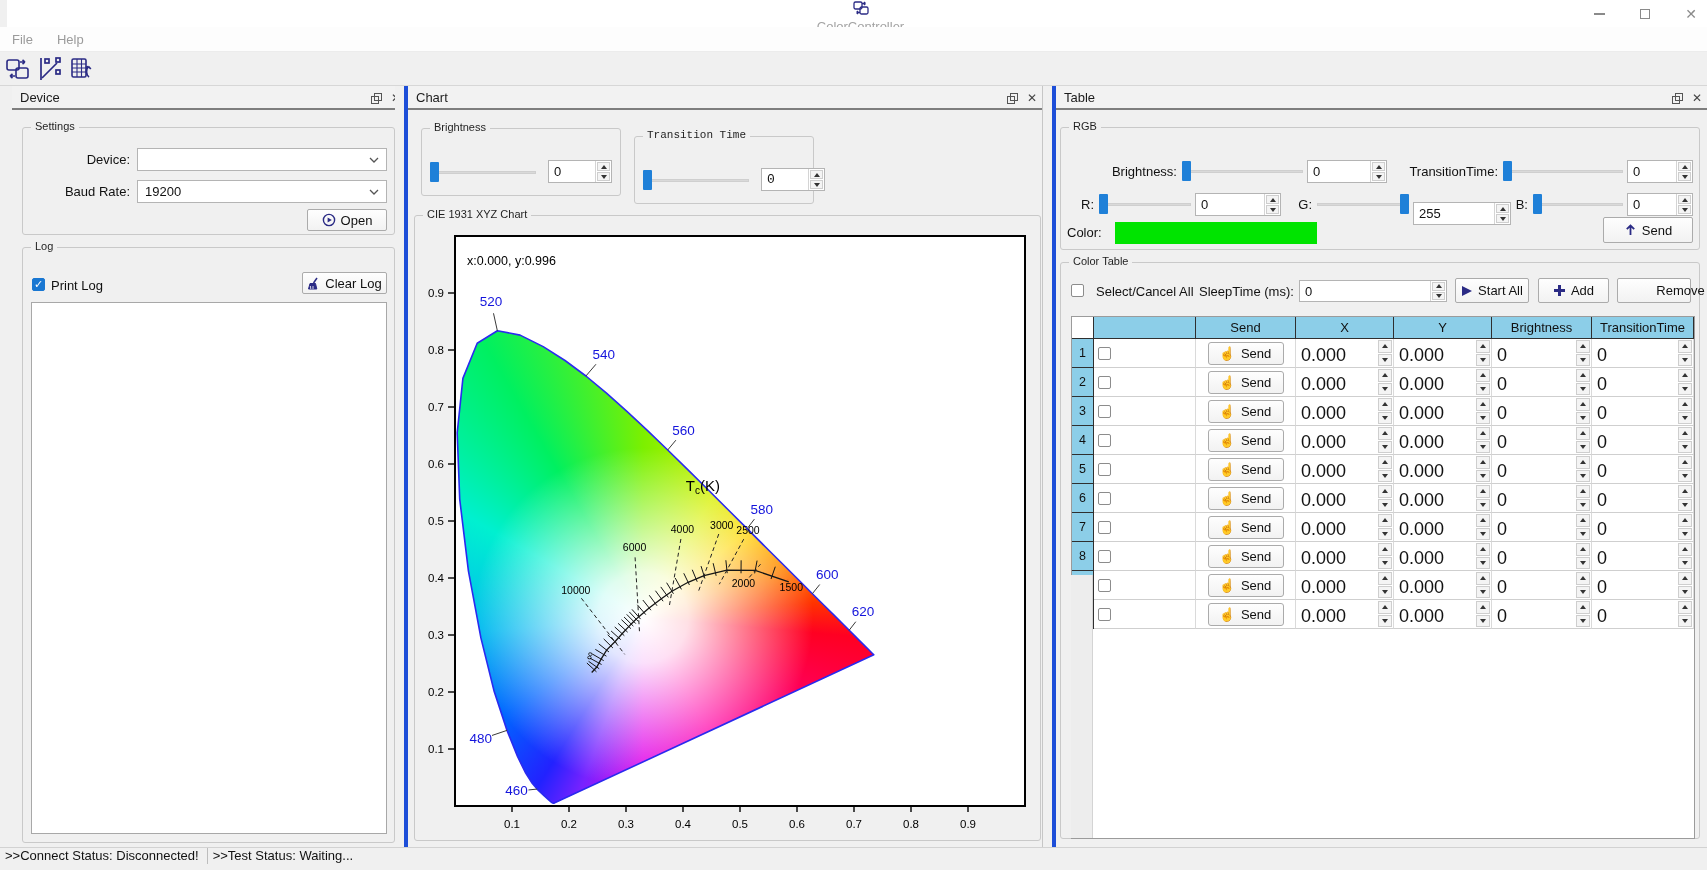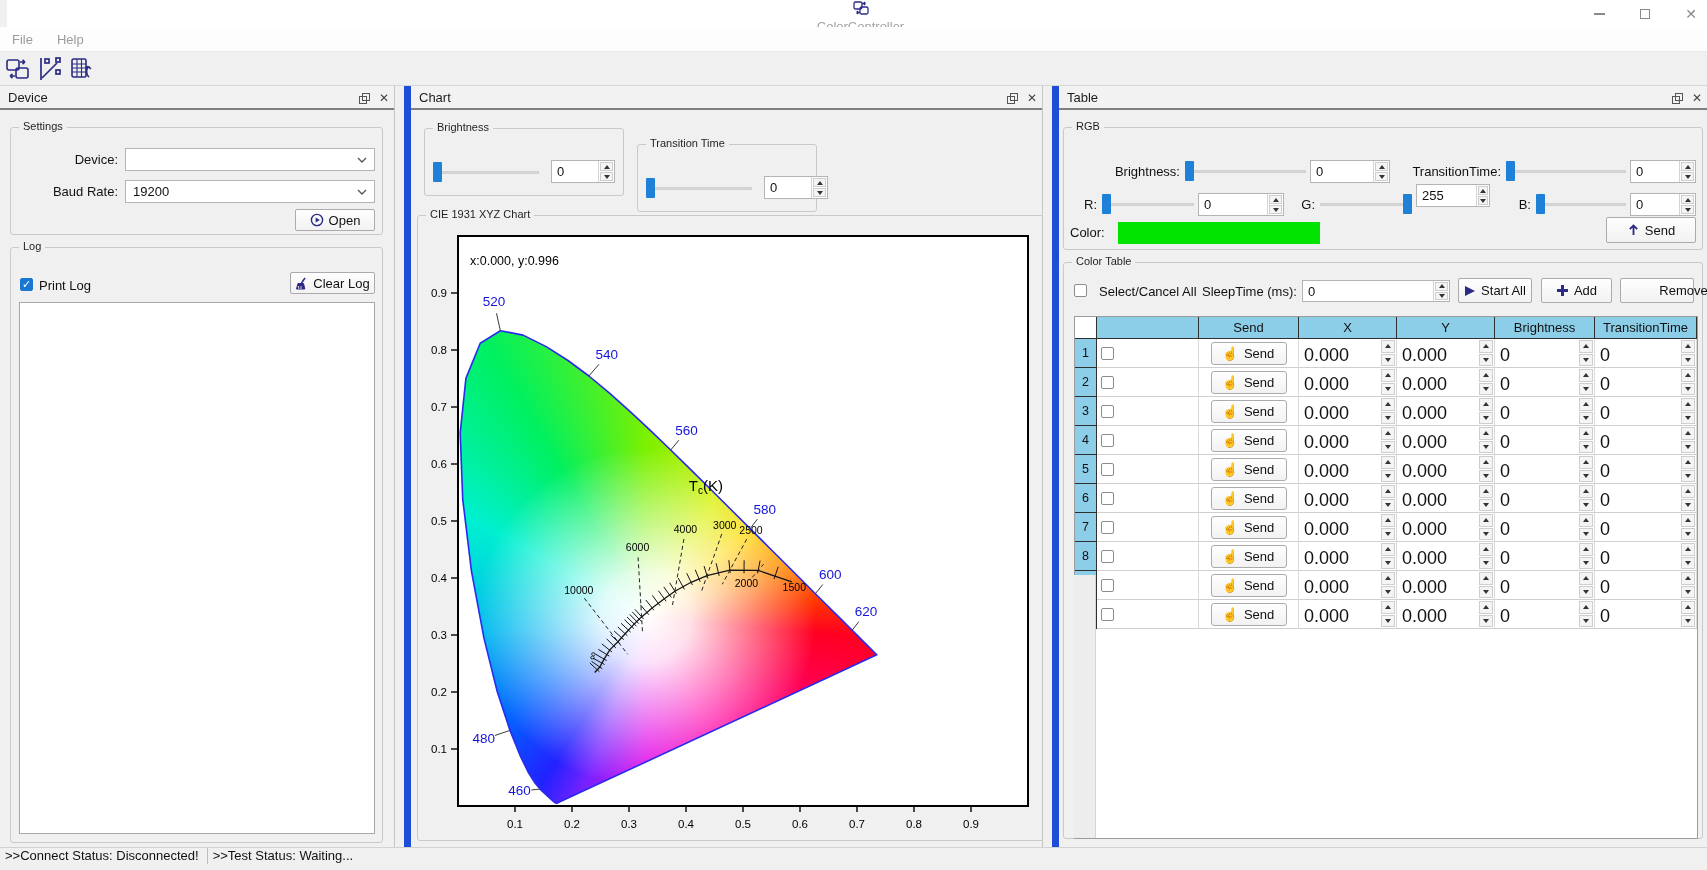--- a/index.html
+++ b/index.html
@@ -15,21 +15,21 @@
   .wbtn{width:46px;height:27px;display:flex;align-items:center;justify-content:center;color:#8a8a8a;}
   .wbtn .min{width:11px;height:2px;background:#8a8a8a;}
   .wbtn .max{width:10px;height:10px;border:1px solid #8a8a8a;}
   .wbtn .cls{font-size:14px;line-height:1;}
   .menubar{position:absolute;left:0;top:27px;width:100%;height:25px;background:#fdfdfd;display:flex;align-items:center;border-bottom:1px solid #ececec;}
   .menu-item{color:#9b9b9b;padding:0 12px;height:100%;display:flex;align-items:center;}
   .toolbar{position:absolute;left:0;top:52px;width:100%;height:34px;background:#f0f0f0;border-bottom:1px solid #d7d7d7;display:flex;align-items:center;gap:4px;padding-left:4px;}
   .tbtn{width:28px;height:28px;display:flex;align-items:center;justify-content:center;}
 
   
-  .panel{position:absolute;top:86px;height:761px;background:#f0f0f0;border-left:7px solid #1d4ed8;border-right:1px solid #c6c6c6;}
+  .panel{position:absolute;top:86px;height:761px;background:#f0f0f0;border-left:4px solid #1d4ed8;border-right:1px solid #c6c6c6;}
   .panel-hdr{position:relative;height:24px;border-bottom:2px solid #7e7e7e;display:flex;align-items:center;padding-left:8px;font-size:13px;color:#1c1c1c;background:#f2f2f2;}
   .hdr-icons{position:absolute;right:5px;top:0;height:24px;display:flex;align-items:center;gap:9px;}
   .float-ic{width:11px;height:11px;position:relative;}
   .float-ic i{position:absolute;border:1px solid #555;background:#f2f2f2;width:8px;height:8px;display:block;}
   .float-ic i.b{left:0;bottom:0;}
   .float-ic i.f{right:0;top:0;background:transparent;}
   .close-ic{color:#444;font-size:12px;line-height:1;}
   .splitter{position:absolute;top:86px;height:761px;width:9px;background:#f0f0f0;}
 
   
@@ -149,21 +149,21 @@
     <svg width="26" height="26" viewBox="0 0 26 26">
         <g fill="none" stroke="#2b2b85" stroke-width="1.6">
       <rect x="3" y="3" width="14" height="18" rx="1.5"></rect>
       <path d="M3 8 L17 8 M3 12 L17 12 M3 16 L17 16 M8 3 L8 21 M12.5 3 L12.5 21" stroke-width="1.1"></path>
       <path d="M20 21 C17 19 16.5 13 19.5 10.5 M19.5 10.5 L16.8 11.3 M19.5 10.5 L21.8 13" stroke-width="1.8"></path>
     </g>
       </svg>
   </span>
 </div>
 
-<section class="panel" style="left:0;width:395px;border-left:none;">
+<section class="panel" style="left:12px;width:395px;border-left:none;">
   <div class="panel-hdr">
     <span>Device</span>
     <span class="hdr-icons">
       <span class="float-ic">
           <i class="b"></i>
           <i class="f"></i>
         </span>
       <span class="close-ic">✕</span>
     </span>
   </div>
@@ -234,21 +234,21 @@
       </div>
     <div class="spinbox" style="left:126px;top:31px;width:64px;height:23px;">
       <span class="val">0</span>
       <span class="spinbtns">
           <span class="up"></span>
           <span class="dn"></span>
         </span>
     </div>
   </div>
 
-  <div class="groupbox" style="left:226px;top:58px;width:180px;height:68px;">
+  <div class="groupbox" style="left:226px;top:50px;width:180px;height:68px;font-family:Liberation Mono, monospace;">
     <span class="gb-label">Transition Time</span>
     <div class="slider" style="left:8px;top:33px;width:106px;">
         <div class="groove"></div>
         <div class="handle" style="left: calc(0% + 0px);"></div>
       </div>
     <div class="spinbox" style="left:126px;top:31px;width:64px;height:23px;">
       <span class="val">0</span>
       <span class="spinbtns">
           <span class="up"></span>
           <span class="dn"></span>
@@ -423,21 +423,21 @@
           <span class="up"></span>
           <span class="dn"></span>
         </span>
       </div>
 
     <span class="lbl r" style="left:224px;top:69px;width:27px;">G:</span>
     <div class="slider" style="left:256px;top:66px;width:92px;">
         <div class="groove"></div>
         <div class="handle" style="left: calc(100% - 9px);"></div>
       </div>
-    <div class="spinbox" style="left:352px;top:56px;width:74px;height:23px;gap:28px;">
+    <div class="spinbox" style="left:352px;top:74px;width:98px;height:23px;gap:28px;">
         <span class="val">255</span>
         <span class="spinbtns">
           <span class="up"></span>
           <span class="dn"></span>
         </span>
       </div>
 
     <span class="lbl r" style="left:440px;top:69px;width:27px;">B:</span>
     <div class="slider" style="left:472px;top:66px;width:90px;">
         <div class="groove"></div>

